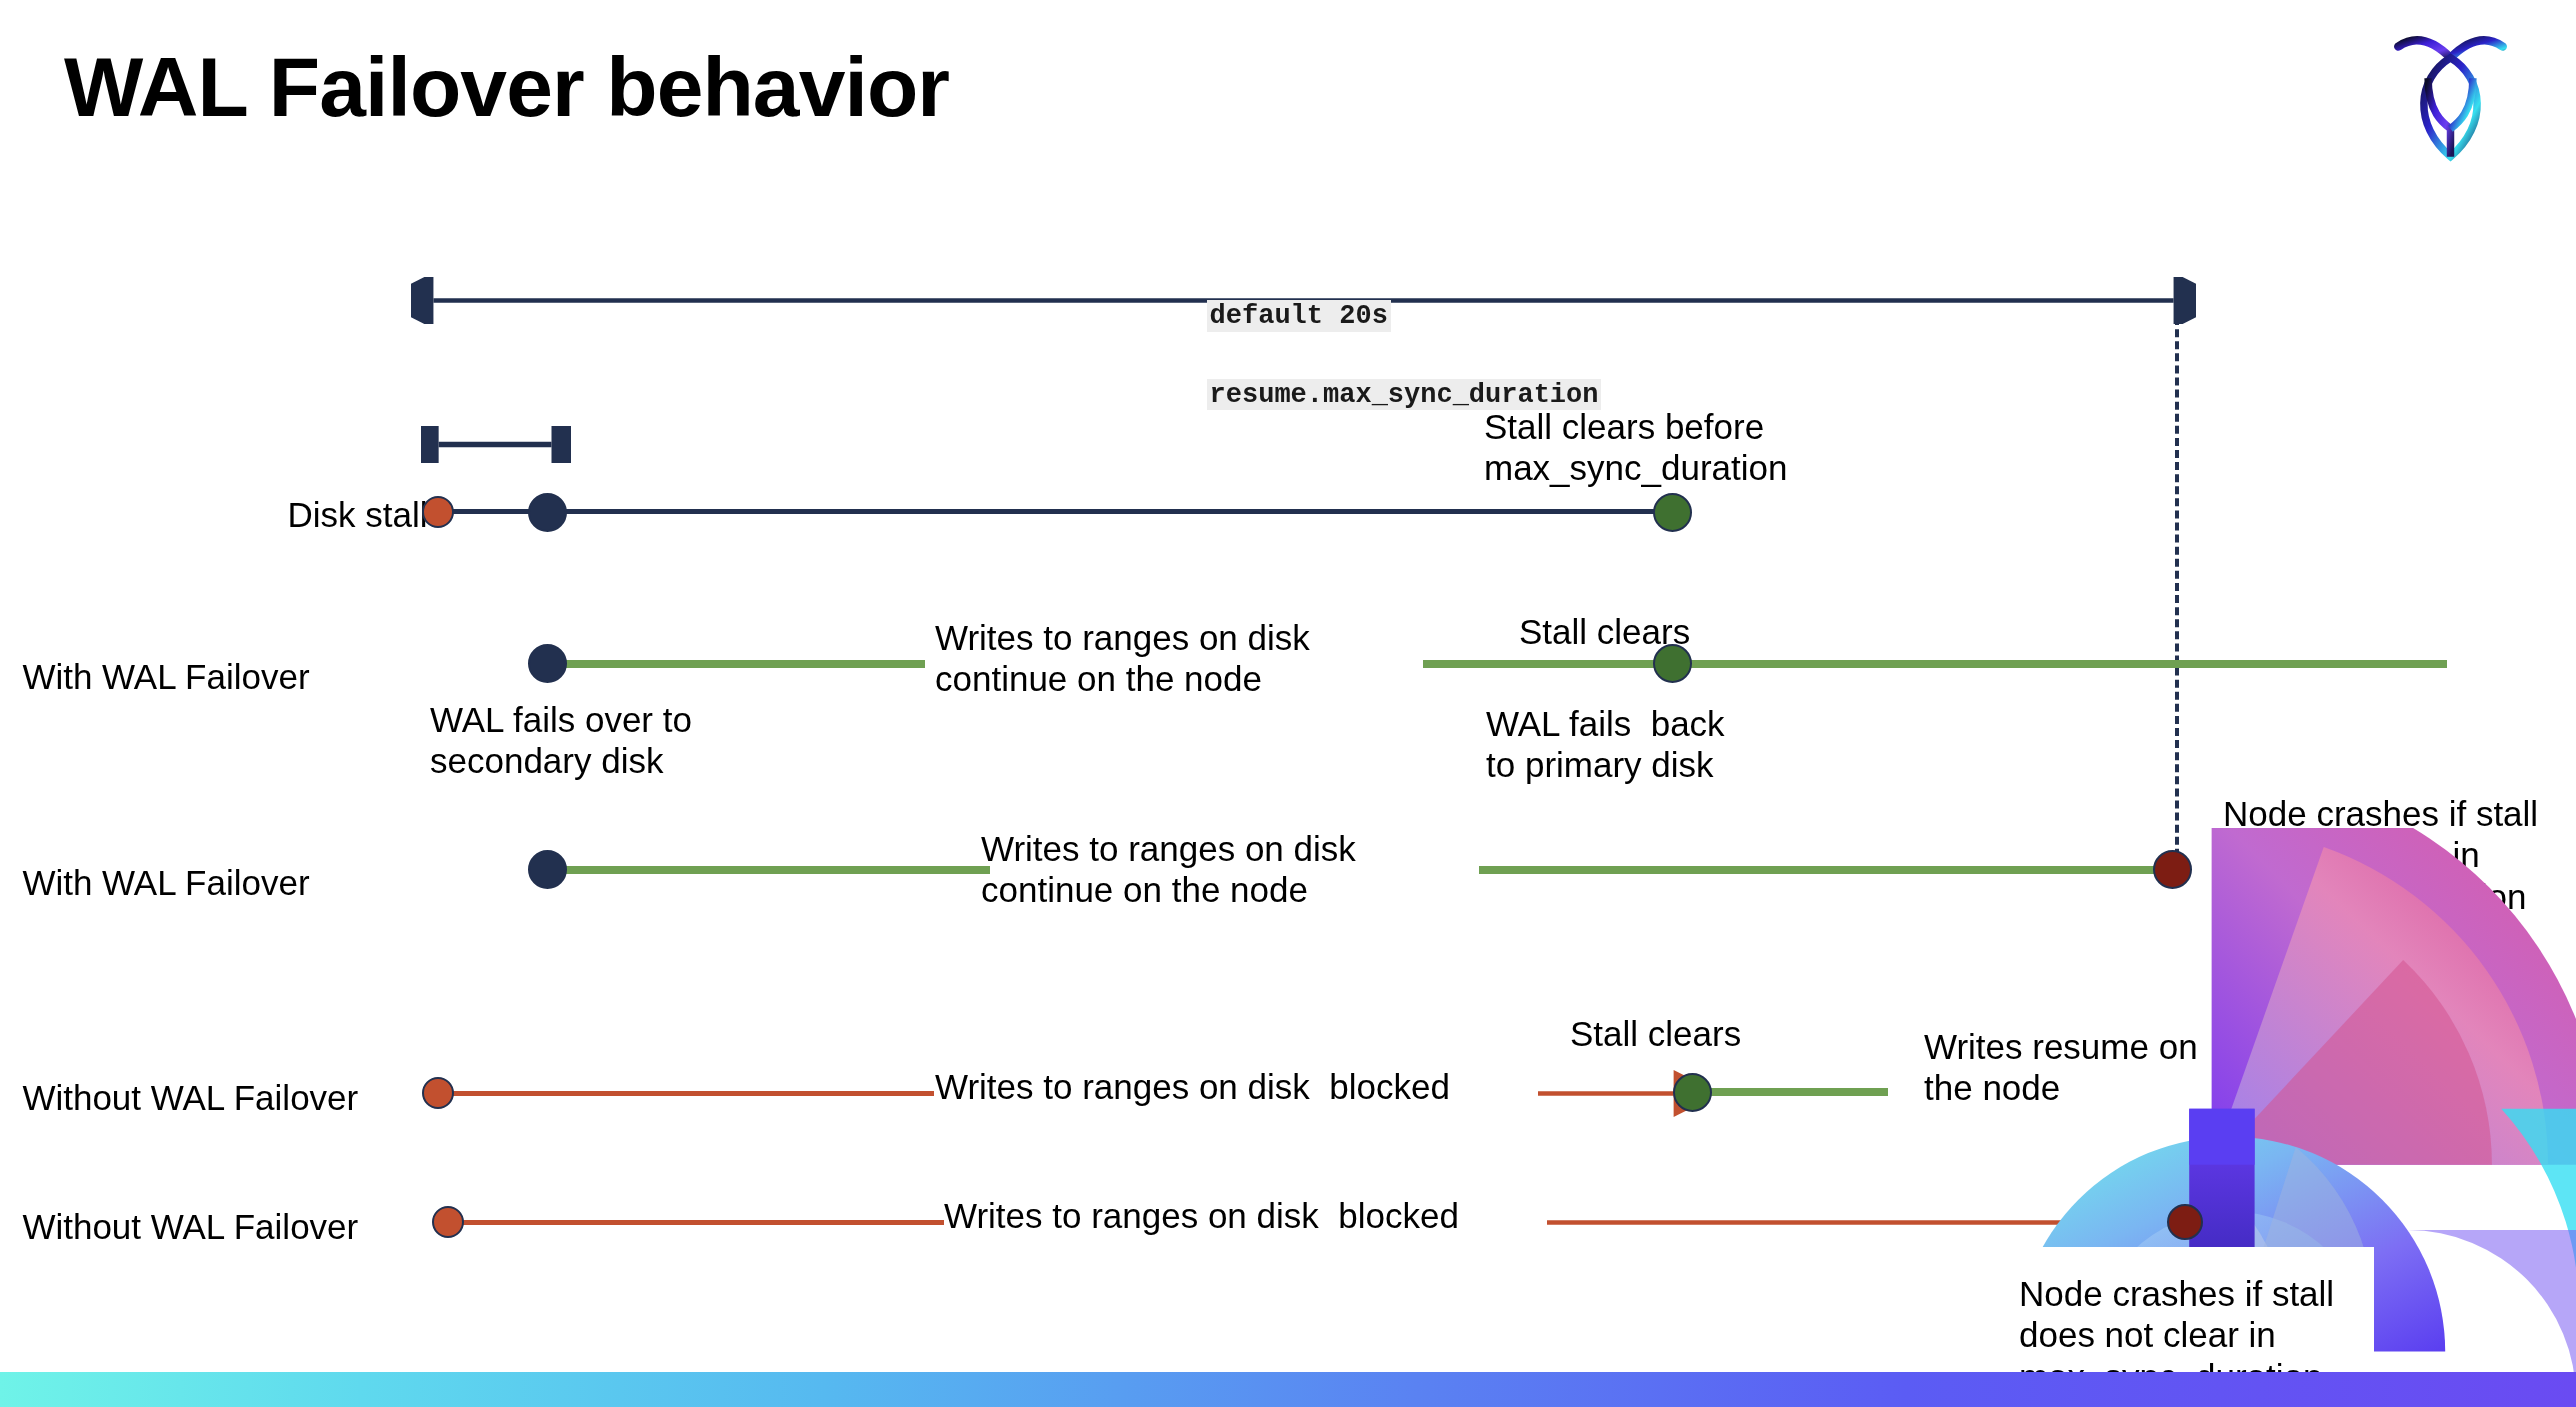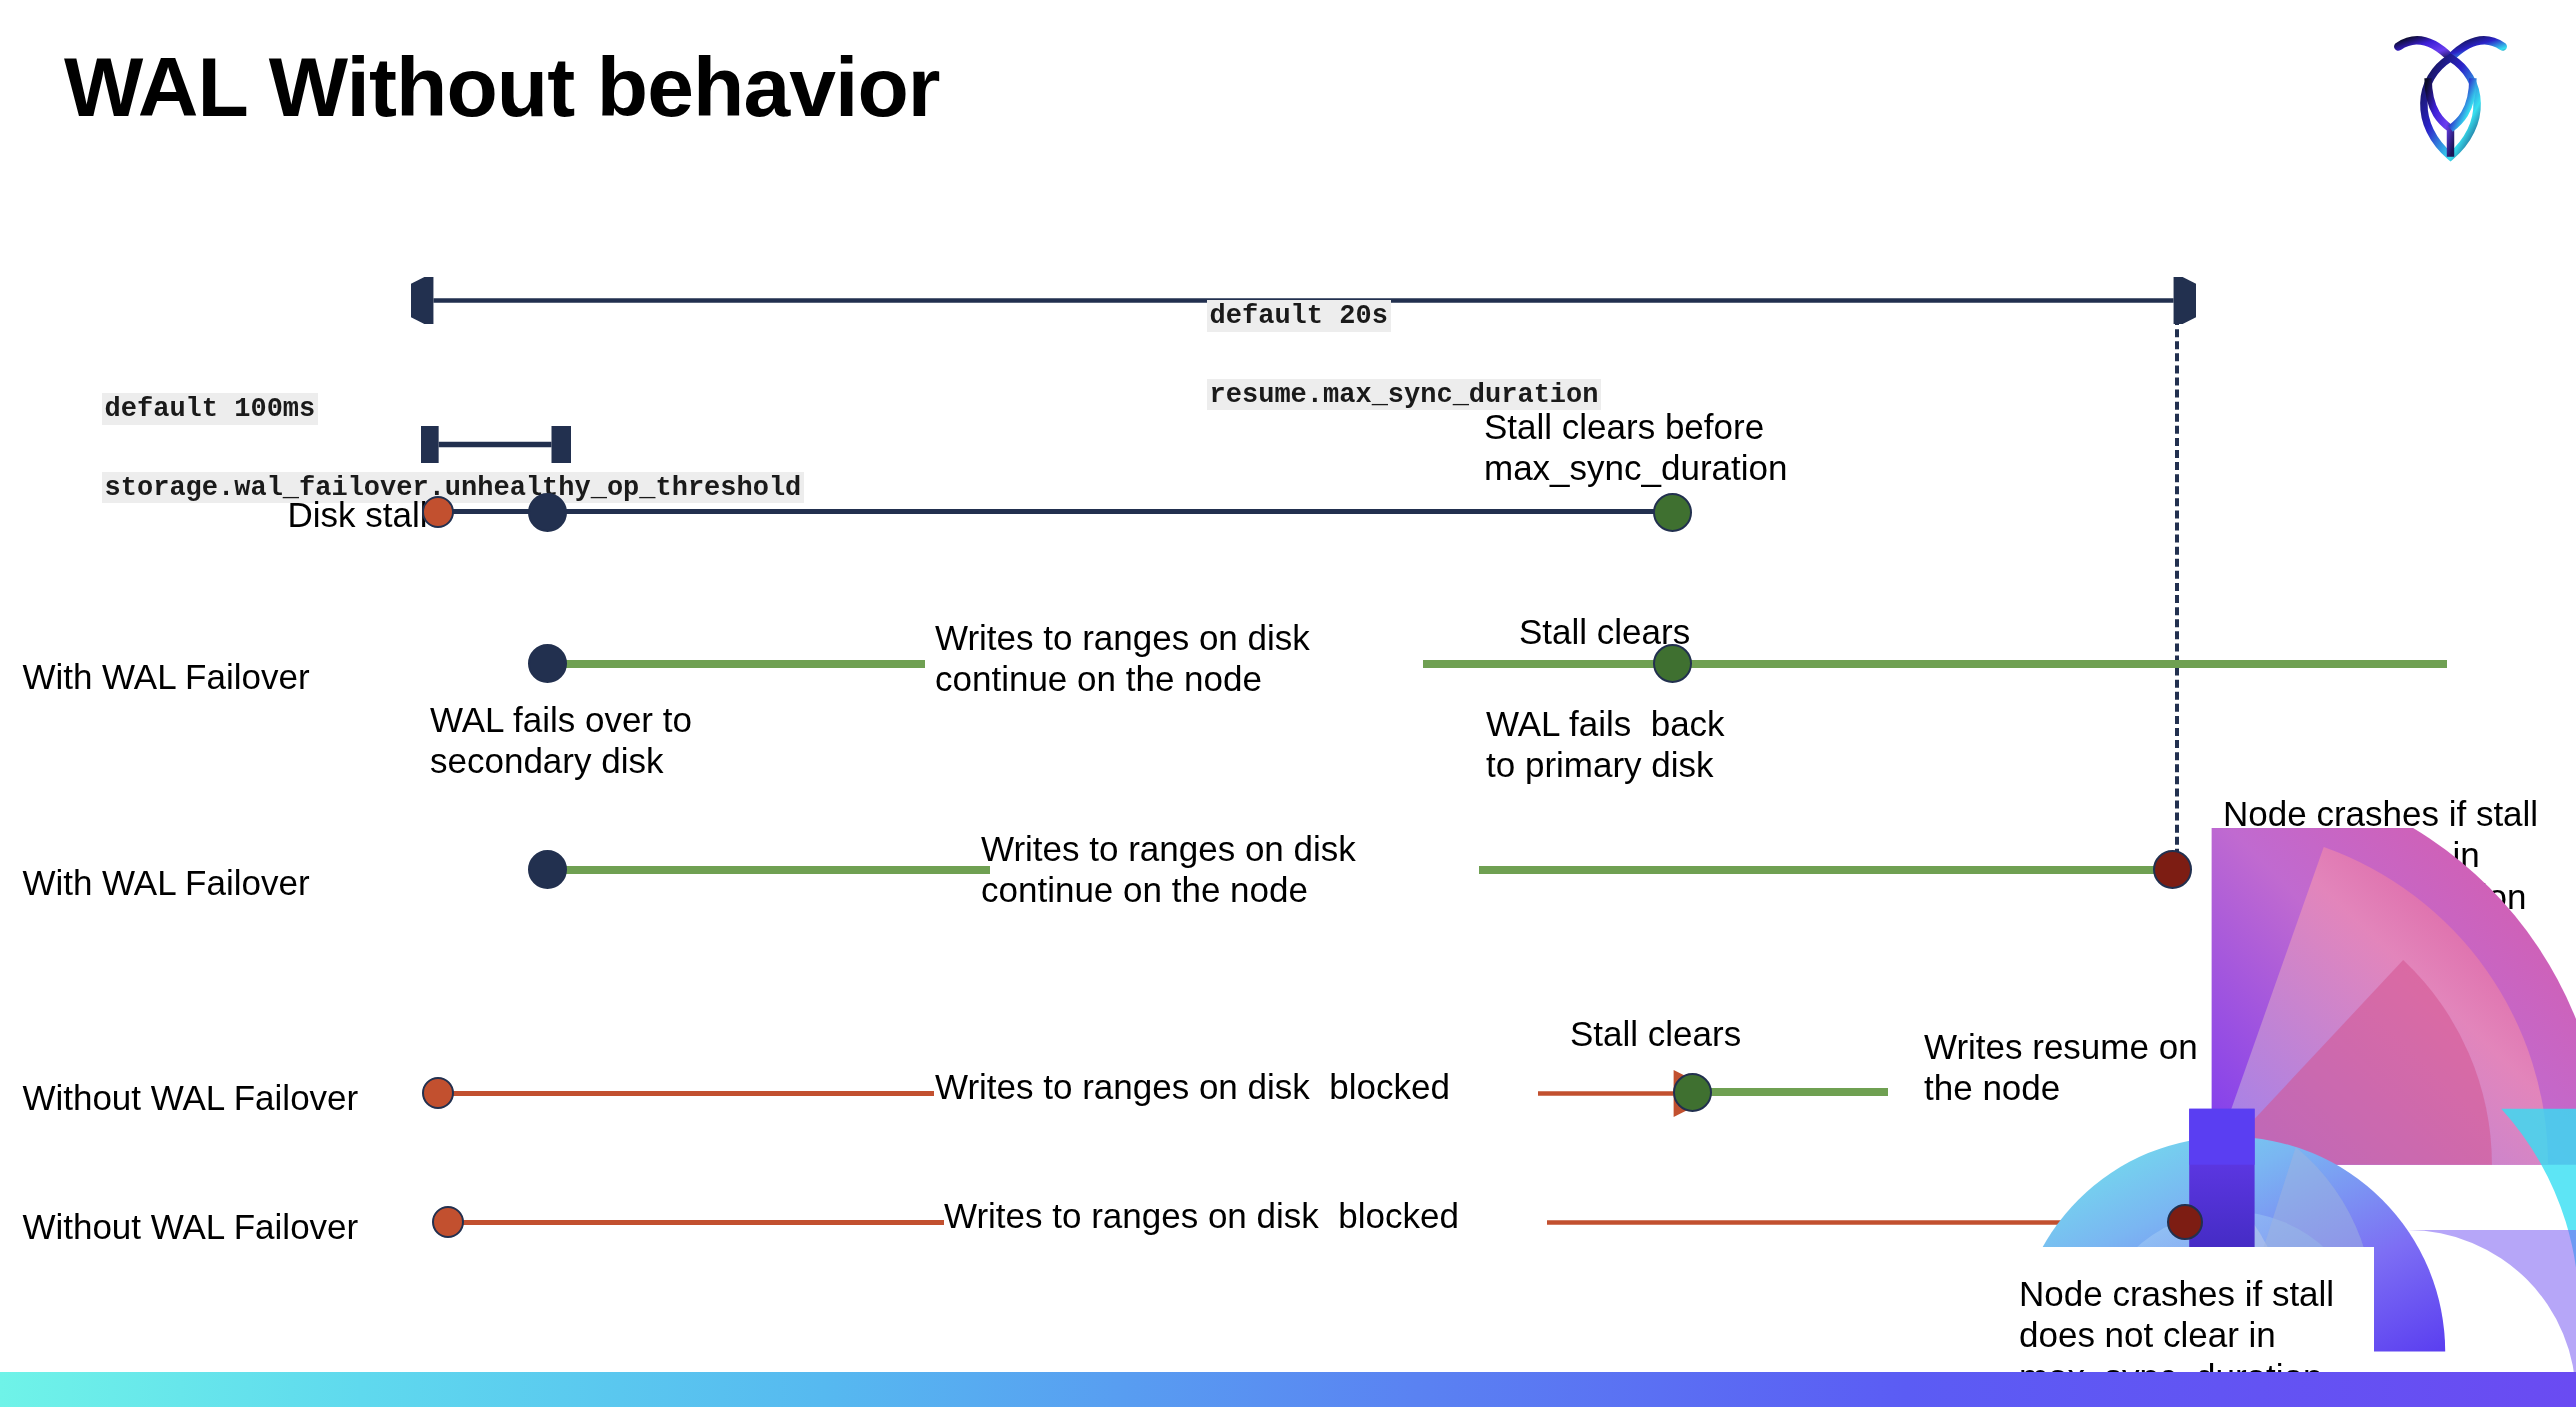--- a/index.html
+++ b/index.html
@@ -69,21 +69,21 @@
   .bottombar{
     position:absolute;left:0;bottom:0;width:2576px;height:36px;
     background:linear-gradient(90deg,#6ff3e8 0%,#5fd9ee 14%,#56b9f0 32%,#5a82f2 55%,#5b5cf4 74%,#6a4bf2 100%);
   }
 </style>
 </head>
 <body>
 
 <div id="stage">
 
-  <div class="title">WAL Without behavior</div>
+  <div class="title">WAL Failover behavior</div>
 
   <div class="logo">
     <svg viewBox="0 0 140 150" width="131" height="140">
       <defs>
         <linearGradient id="lg1" x1="0" y1="0" x2="1" y2="1">
           <stop offset="0%" stop-color="#0b0b28"></stop>
           <stop offset="35%" stop-color="#3c1fd6"></stop>
           <stop offset="70%" stop-color="#6b3ef0"></stop>
           <stop offset="100%" stop-color="#1a1456"></stop>
         </linearGradient>
@@ -112,24 +112,20 @@
       </marker>
     </defs>
     <line x1="24" y1="25" x2="1886" y2="25" stroke="#22304f" stroke-width="5" marker-start="url(#arrL)" marker-end="url(#arrR)"></line>
   </svg>
 
   <div class="code" style="left:1142px;top:258px;">
     <span>default 20s</span><br>
     <span>resume.max_sync_duration</span>
   </div>
 
-  <div class="code" style="left:37px;top:351px;">
-    <span>default 100ms</span><br>
-    <span>storage.wal_failover.unhealthy_op_threshold</span>
-  </div>
 
   <svg class="ln" style="left:421px;top:426px;width:150px;height:37px;" viewBox="0 0 160 40" width="150" height="37">
     <line x1="18" y1="20" x2="140" y2="20" stroke="#22304f" stroke-width="6" marker-start="url(#arrL)" marker-end="url(#arrR)"></line>
   </svg>
 
   <div class="vdash" style="left:2175px;top:305px;height:576px;"></div>
 
   <div class="lbl l" style="left: 221px; top: 494px; width: 224px; text-align: right; white-space: pre;">Disk stalls</div>
 
   <div class="ln navy" style="left:439px;top:509px;width:1234px;height:4.7px;"></div>

